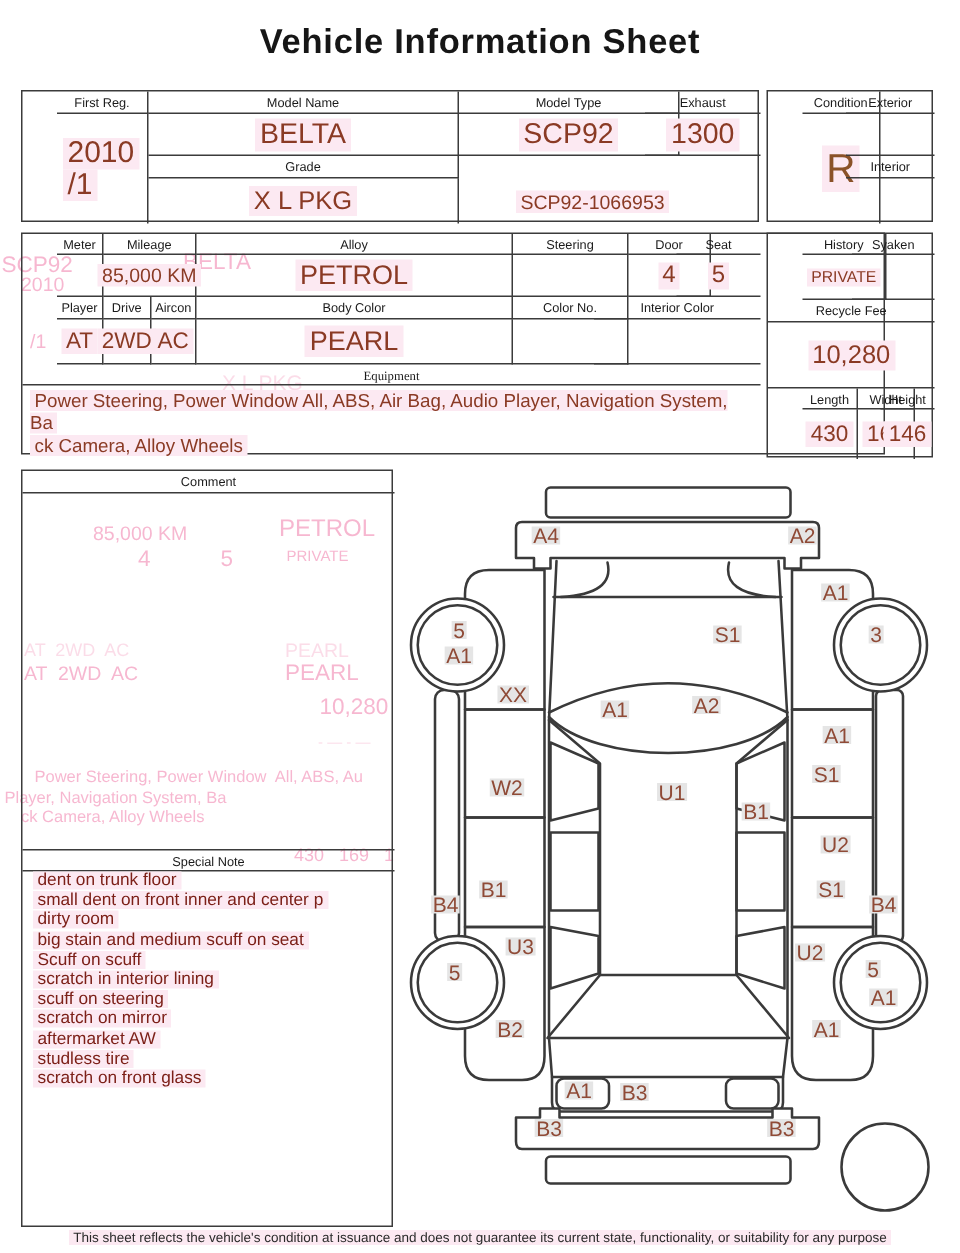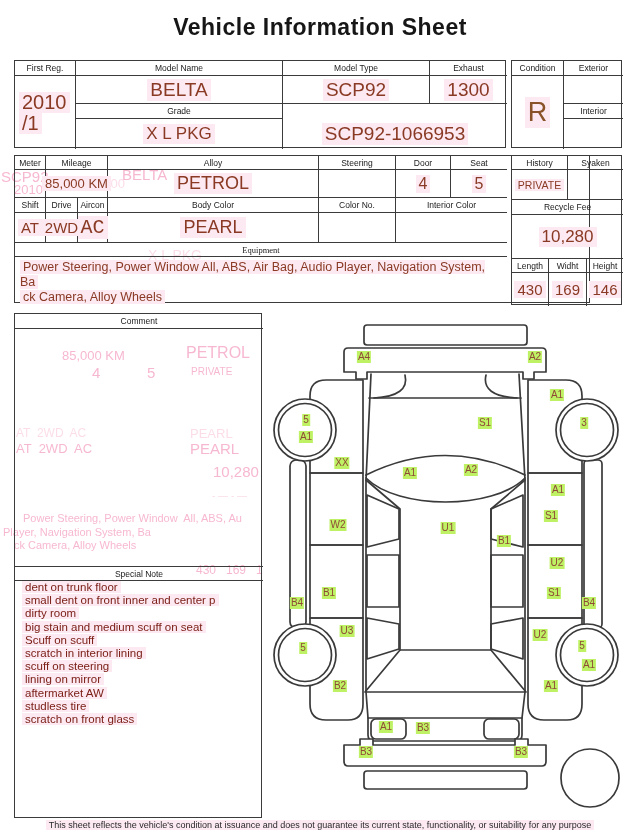--- a/index.html
+++ b/index.html
@@ -2,37 +2,37 @@
 <html><head>
 <meta charset="utf-8">
 <style>
   html,body{margin:0;padding:0;background:#fff;}
   .sheet{position:relative;width:640px;height:835px;background:#fff;
          font-family:"Liberation Sans",sans-serif;overflow:hidden;}
   .title{position:absolute;top:14px;left:0;width:640px;text-align:center;
          font-size:23px;font-weight:600;color:#161616;letter-spacing:.5px;}
   .box{position:absolute;border:1.6px solid #3b3b3b;box-sizing:border-box;background:transparent;z-index:2;}
   .cell{position:absolute;box-sizing:border-box;display:flex;align-items:center;justify-content:center;}
-  .bR{border-right:1.3px solid #3b3b3b;}
+  .bR{border-right:1.3px solid #3b3b3b;margin-left:23px;}
   .bB{border-bottom:1.3px solid #3b3b3b;}
   .bT{border-top:1.3px solid #3b3b3b;}
   .hdr{font-size:8.5px;color:#1a1a1a;white-space:nowrap;}
   .val{color:#8a3a24;}
   .val>.hl{white-space:nowrap;}
   .hl{background:#fce9f2;padding:0 3px;}
   .eqcell{display:block;text-align:left;padding:3px 5px;}
   .eq-line{font-size:12.5px;line-height:15px;color:#8a3a24;}
   .note-area{position:absolute;left:0;top:267px;width:248px;}
   .note-line{font-size:11.5px;line-height:13.2px;color:#7c2018;padding-left:7px;}
   .ghost{position:absolute;color:#f5a6c5;opacity:.8;white-space:pre;z-index:1;font-weight:500;}
   .ghost.faint{opacity:.38;}
   .diagram{position:absolute;left:270px;top:308px;width:370px;height:500px;z-index:2;}
   .diagram svg{position:absolute;left:0;top:0;}
-  .dmg{position:absolute;transform:translate(-50%,-50%);font-size:10px;color:#8f4a36;
-       background:#bef264;padding:0 1px;line-height:12px;white-space:nowrap;}
+  .dmg{position:absolute;transform:translate(-50%,-50%);font-size:14px;color:#8f4a36;
+       background:#e5e5e5;padding:0 1px;line-height:12px;white-space:nowrap;}
   .disc{position:absolute;top:820px;left:0;width:640px;text-align:center;font-size:9px;color:#2a2a2a;z-index:2;}
   .frcol{flex-direction:column;align-items:flex-start;padding-left:4px;}
 </style>
 </head>
 <body>
 
 <div class="sheet">
 
   <div class="title">Vehicle Information Sheet</div>
 
@@ -75,21 +75,21 @@
         <span class="hl">X L PKG</span>
       </div>
     <div class="cell hdr bR bB" style="left:268px;top:0;width:147px;height:15px;">Model Type</div>
     <div class="cell val bR bB" style="left:268px;top:15px;width:147px;height:28px;font-size:19px;">
         <span class="hl">SCP92</span>
       </div>
     <div class="cell hdr bB" style="left:415px;top:0;width:77px;height:15px;">Exhaust</div>
     <div class="cell val bB" style="left:415px;top:15px;width:77px;height:28px;font-size:19px;">
         <span class="hl">1300</span>
       </div>
-    <div class="cell val" style="left:268px;top:58px;width:224px;height:30px;font-size:19px;">
+    <div class="cell val" style="left:268px;top:58px;width:224px;height:30px;font-size:13px;">
         <span class="hl">SCP92-1066953</span>
       </div>
   </div>
 
   <div class="box" style="left:511px;top:60px;width:111px;height:88px;">
     <div class="cell hdr bR bB" style="left:0;top:0;width:52px;height:15px;">Condition</div>
     <div class="cell val bR" style="left:0;top:15px;width:52px;height:73px;font-size:27px;color:#8a5228;">
         <span class="hl">R</span>
       </div>
     <div class="cell hdr bB" style="left:52px;top:0;width:59px;height:15px;">Exterior</div>
@@ -112,30 +112,30 @@
     <div class="cell hdr bR bB" style="left:304px;top:0;width:77px;height:14px;">Steering</div>
     <div class="cell val bR bB" style="left:304px;top:14px;width:77px;height:28px;"></div>
     <div class="cell hdr bR bB" style="left:381px;top:0;width:55px;height:14px;">Door</div>
     <div class="cell val bR bB" style="left:381px;top:14px;width:55px;height:28px;font-size:16px;">
         <span class="hl">4</span>
       </div>
     <div class="cell hdr bB" style="left:436px;top:0;width:56px;height:14px;">Seat</div>
     <div class="cell val bB" style="left:436px;top:14px;width:56px;height:28px;font-size:16px;">
         <span class="hl">5</span>
       </div>
-    <div class="cell hdr bR bB" style="left:0;top:42px;width:31px;height:15px;">Shift</div>
+    <div class="cell hdr bR bB" style="left:0;top:42px;width:31px;height:15px;">Player</div>
     <div class="cell val bR bB" style="left:0;top:57px;width:31px;height:30px;font-size:15px;">
         <span class="hl">AT</span>
       </div>
     <div class="cell hdr bR bB" style="left:31px;top:42px;width:32px;height:15px;">Drive</div>
     <div class="cell val bR bB" style="left:31px;top:57px;width:32px;height:30px;font-size:15px;">
         <span class="hl">2WD</span>
       </div>
     <div class="cell hdr bR bB" style="left:63px;top:42px;width:30px;height:15px;">Aircon</div>
-    <div class="cell val bR bB" style="left:63px;top:57px;width:30px;height:30px;font-size:20px;font-family:Liberation Mono, monospace;">
+    <div class="cell val bR bB" style="left:63px;top:57px;width:30px;height:30px;font-size:15px;">
         <span class="hl">AC</span>
       </div>
     <div class="cell hdr bR bB" style="left:93px;top:42px;width:211px;height:15px;">Body Color</div>
     <div class="cell val bR bB" style="left:93px;top:57px;width:211px;height:30px;font-size:18px;">
         <span class="hl">PEARL</span>
       </div>
     <div class="cell hdr bR bB" style="left:304px;top:42px;width:77px;height:15px;">Color No.</div>
     <div class="cell val bR bB" style="left:304px;top:57px;width:77px;height:30px;"></div>
     <div class="cell hdr bB" style="left:381px;top:42px;width:111px;height:15px;">Interior Color</div>
     <div class="cell val bB" style="left:381px;top:57px;width:111px;height:30px;"></div>
@@ -175,21 +175,21 @@
     <div class="cell hdr bB" style="left:0;top:0;width:248px;height:15px;">Comment</div>
     <div class="cell hdr bT bB" style="left:0;top:252px;width:248px;height:15px;">Special Note</div>
     <div class="note-area">
         <div class="note-line"><span class="hl">dent on trunk floor</span></div>
         <div class="note-line"><span class="hl">small dent on front inner and center p</span></div>
         <div class="note-line"><span class="hl">dirty room</span></div>
         <div class="note-line"><span class="hl">big stain and medium scuff on seat</span></div>
         <div class="note-line"><span class="hl">Scuff on scuff</span></div>
         <div class="note-line"><span class="hl">scratch in interior lining</span></div>
         <div class="note-line"><span class="hl">scuff on steering</span></div>
-        <div class="note-line"><span class="hl">lining on mirror</span></div>
+        <div class="note-line"><span class="hl">scratch on mirror</span></div>
         <div class="note-line"><span class="hl">aftermarket AW</span></div>
         <div class="note-line"><span class="hl">studless tire</span></div>
         <div class="note-line"><span class="hl">scratch on front glass</span></div>
       </div>
   </div>
 
   <div class="diagram">
     <svg width="370" height="500" viewBox="0 0 370 500">
       <g stroke="#3a3a3a" stroke-width="1.7" fill="none" stroke-linejoin="round" stroke-linecap="round">
         <rect x="94" y="17" width="163" height="20" rx="3" fill="#fff"></rect>

